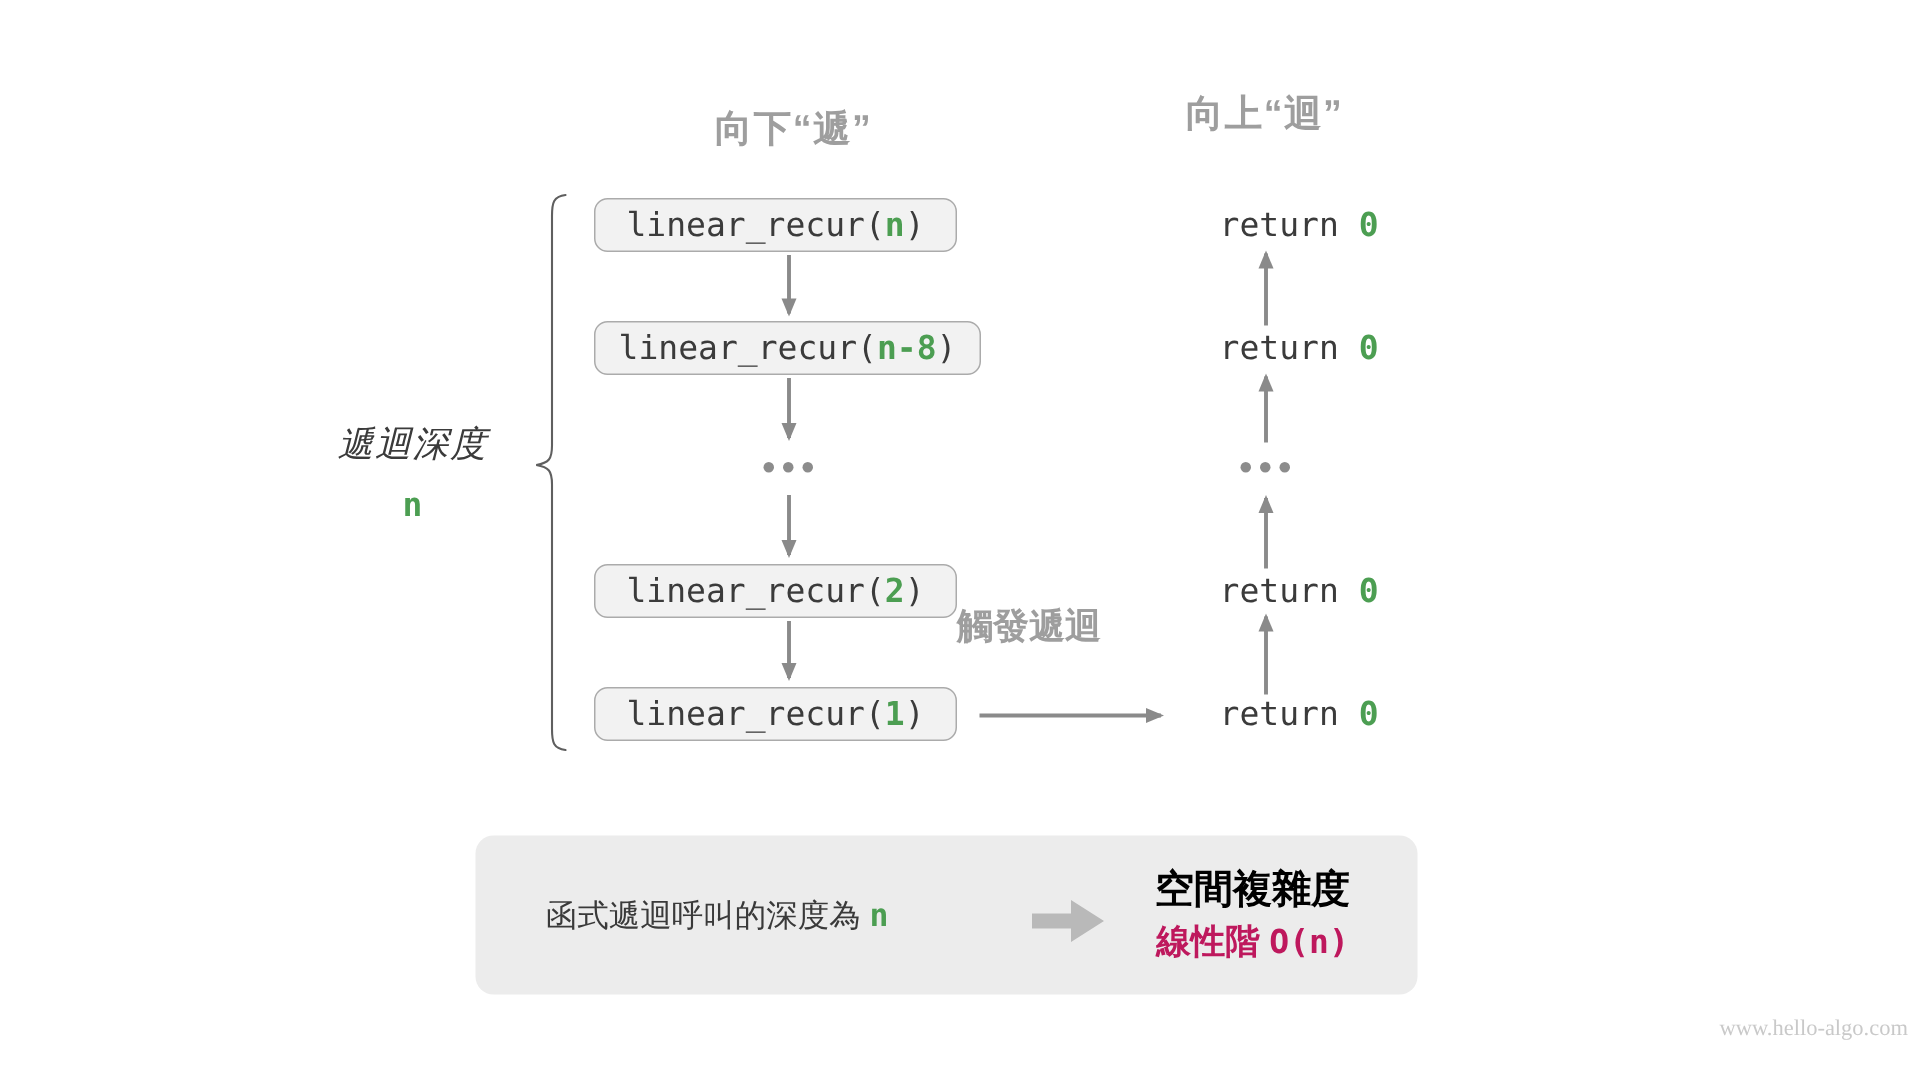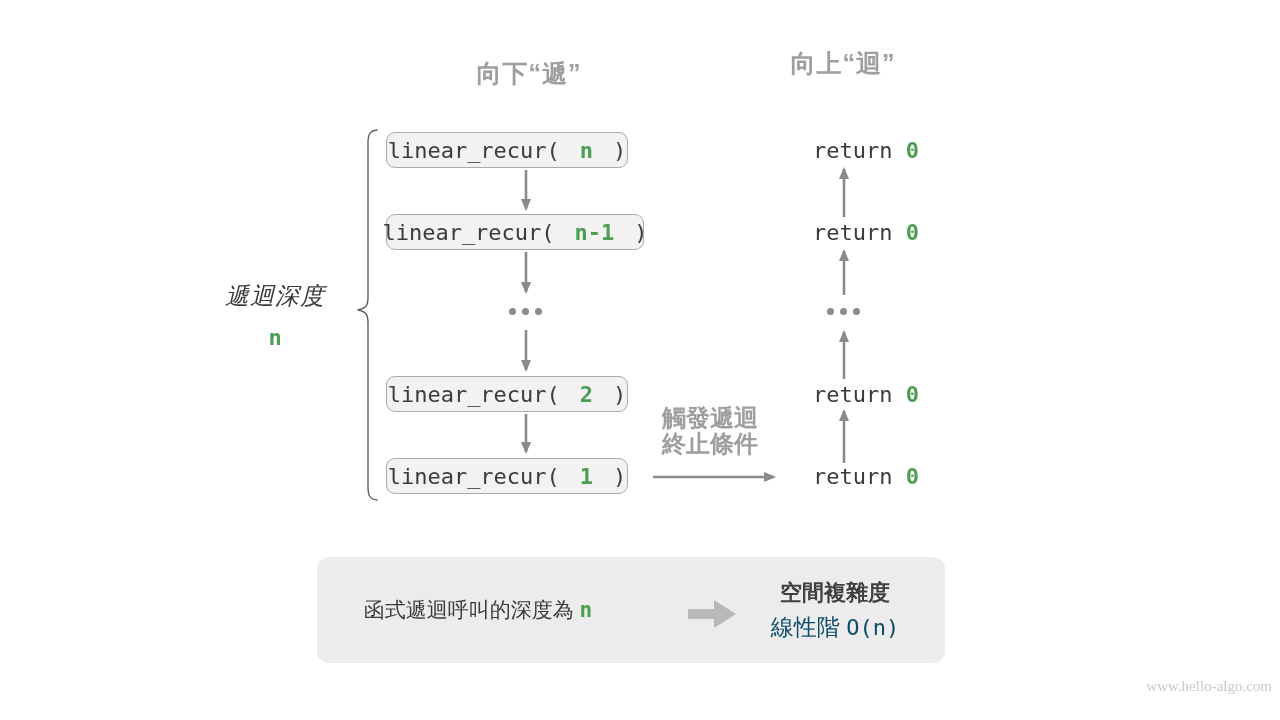--- a/index.html
+++ b/index.html
@@ -7,73 +7,73 @@
     position:relative; width:1280px; height:720px; background:#ffffff;
     overflow:hidden;
     font-family:"Liberation Sans","DejaVu Sans",sans-serif;
   }
   .mono { font-family:"DejaVu Sans Mono","Liberation Mono",monospace; }
   .green { color:#4c9e52; font-weight:bold; }
   .overlay { position:absolute; left:0; top:0; width:1280px; height:720px; }
 
   .hdr {
     position:absolute; width:240px; text-align:center;
-    color:#9e9e9e; font-weight:bold; font-size:25px; letter-spacing:1px;
+    color:#9e9e9e; font-weight:bold; font-size:25px; letter-spacing:1px;margin-top:12px;
   }
   .hdr-down { left:409px; top:57px; }
   .hdr-up   { left:723px; top:47px; }
 
   .depth-label { position:absolute; left:175px; top:280px; width:200px; text-align:center; }
   .depth-text  { font-size:24px; color:#3b3b3b; letter-spacing:1px;font-style:italic; }
   .depth-var   { margin-top:13px; font-size:22px; }
 
   .callbox {
-    position:absolute; left:386px; height:36px; box-sizing:border-box;
+    position:absolute; left:396px; height:36px; box-sizing:border-box;
     background:#f2f2f2; border:1.6px solid #ababab; border-radius:9px;
     display:flex; align-items:center; justify-content:center;
-    font-size:22px; color:#3b3b3b; white-space:pre;gap:20px;
+    font-size:22px; color:#3b3b3b; white-space:pre;
   }
   .box1 { top:132px; width:242px; }
   .box2 { top:214px; width:258px; }
   .box3 { top:376px; width:242px; }
   .box4 { top:458px; width:242px; }
 
   .ret {
     position:absolute; left:769px; width:150px; text-align:right;
     font-size:22px; color:#3b3b3b; white-space:pre;
   }
   .ret1 { top:138px; } .ret2 { top:220px; } .ret3 { top:382px; } .ret4 { top:464px; }
 
   .dots { position:absolute; display:flex; gap:6px; }
   .dots i { display:block; width:7px; height:7px; border-radius:50%; background:#8c8c8c; }
   .dots-left  { left:509px; top:308px; }
   .dots-right { left:827px; top:308px; }
 
   .term-label {
-    position:absolute; left:638px; top:405px; width:144px; text-align:center;
+    position:absolute; left:638px; top:405px; width:144px; 
     font-size:24px; font-weight:bold; color:#9e9e9e; line-height:26px;
   }
 
   .panel {
     position:absolute; left:317px; top:557px; width:628px; height:106px;
     background:#ececec; border-radius:12px;
   }
   .panel-left {
     position:absolute; left:26px; top:0; width:270px; height:100%;
     display:flex; flex-direction:column; justify-content:center; align-items:center;
     font-size:21px; color:#3a3a3a; line-height:34px; white-space:pre; text-align:right;
   }
   .flow-arrow { position:absolute; left:371px; top:41px; }
   .panel-right {
     position:absolute; left:433px; top:0; width:170px; height:100%;
     display:flex; flex-direction:column; justify-content:center; align-items:center;
     line-height:35px; white-space:pre;
   }
-  .space-title { font-size:22px; font-weight:bold; color:#404040; }
-  .space-value { font-size:23px; font-weight:normal; color:#0c4a6e; }
+  .space-title { font-size:26px; font-weight:bold; color:#000000; }
+  .space-value { font-size:23px; font-weight:bold; color:#be185d; }
   .space-value .mono { font-size:22px; }
 
   .watermark {
     position:absolute; right:8px; top:678px;
     font-family:Liberation Serif, serif;
     font-size:15px; color:#c9c9c9;
   }
 </style>
 </head>
 <body>
@@ -109,21 +109,21 @@
 
   <div class="hdr hdr-down">向下“遞”</div>
   <div class="hdr hdr-up">向上“迴”</div>
 
   <div class="depth-label">
     <div class="depth-text">遞迴深度</div>
     <div class="depth-var mono green">n</div>
   </div>
 
   <div class="callbox mono box1"><span>linear_recur(</span><span class="green">n</span><span>)</span></div>
-  <div class="callbox mono box2"><span>linear_recur(</span><span class="green">n-1</span><span>)</span></div>
+  <div class="callbox mono box2"><span>linear_recur(</span><span class="green">n-8</span><span>)</span></div>
   <div class="callbox mono box3"><span>linear_recur(</span><span class="green">2</span><span>)</span></div>
   <div class="callbox mono box4"><span>linear_recur(</span><span class="green">1</span><span>)</span></div>
 
   <div class="ret mono ret1"><span>return </span><span class="green">0</span></div>
   <div class="ret mono ret2"><span>return </span><span class="green">0</span></div>
   <div class="ret mono ret3"><span>return </span><span class="green">0</span></div>
   <div class="ret mono ret4"><span>return </span><span class="green">0</span></div>
 
   <div class="dots dots-left">
       <i></i>
@@ -131,21 +131,20 @@
       <i></i>
     </div>
   <div class="dots dots-right">
       <i></i>
       <i></i>
       <i></i>
     </div>
 
   <div class="term-label">
     <div>觸發遞迴</div>
-    <div>終止條件</div>
   </div>
 
   <div class="panel">
     <div class="panel-left">
       <div><span>函式遞迴呼叫的深度為 </span><span class="mono green">n</span></div>
     </div>
 
     <svg class="flow-arrow" width="48" height="32">
       <polygon points="0,11 26,11 26,2 48,16 26,30 26,21 0,21" fill="#b9b9b9"></polygon>
     </svg>

